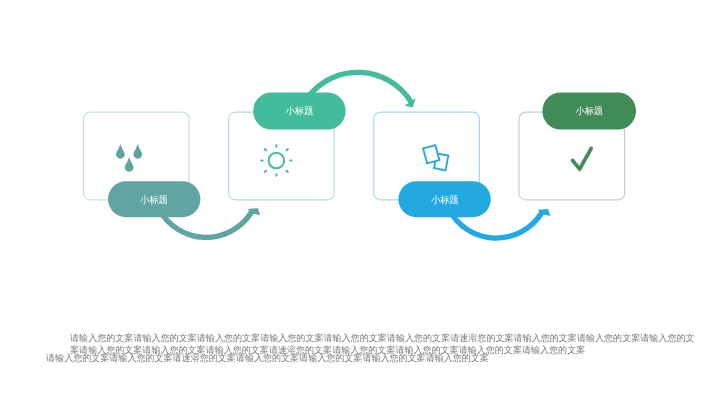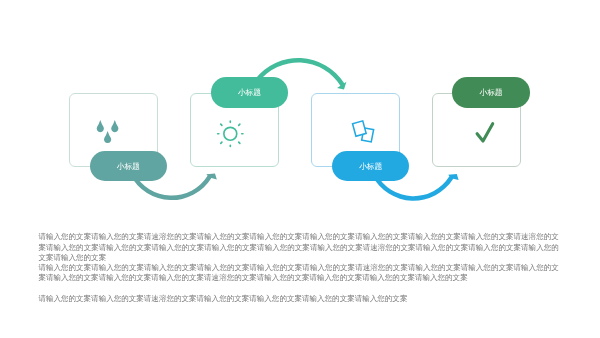--- a/index.html
+++ b/index.html
@@ -86,17 +86,16 @@
   <div class="pill" style="left:210.8px;top:77.1px;background:#42bc9a;">
     <span>小标题</span>
   </div>
   <div class="pill" style="left:332px;top:150.9px;background:#22a9e2;">
     <span>小标题</span>
   </div>
   <div class="pill" style="left:452.4px;top:77.2px;background:#418c56;">
     <span>小标题</span>
   </div>
 
-  <div class="body-text" style="top:232.1px;">请输入您的文案请输入您的文案请速溶您的文案请输入您的文案请输入您的文案请输入您的文案请输入您的文案请输入您的文案请输入您的文案请速溶您的文案请输入您的文案请输入您的文案请输入您的文案请输入您的文案请输入您的文案请输入您的文案请速溶您的文案请输入您的文案请输入您的文案请输入您的文案请输入您的文案</div>
-  <div class="body-text" style="top:263px;">请输入您的文案请输入您的文案请输入您的文案请输入您的文案请输入您的文案请输入您的文案请速溶您的文案请输入您的文案请输入您的文案请输入您的文案请输入您的文案请输入您的文案请输入您的文案请速溶您的文案请输入您的文案请输入您的文案请输入您的文案请输入您的文案</div>
+  <div class="body-text" style="top:277px;margin-left:20px;">请输入您的文案请输入您的文案请输入您的文案请输入您的文案请输入您的文案请输入您的文案请速溶您的文案请输入您的文案请输入您的文案请输入您的文案请输入您的文案请输入您的文案请输入您的文案请速溶您的文案请输入您的文案请输入您的文案请输入您的文案请输入您的文案</div>
   <div class="body-text" style="top:294.4px;">请输入您的文案请输入您的文案请速溶您的文案请输入您的文案请输入您的文案请输入您的文案请输入您的文案</div>
 
 </div>
 
 </body></html>

